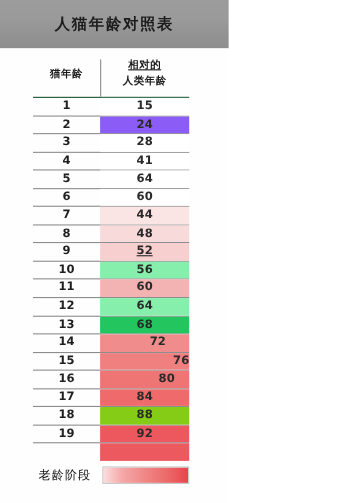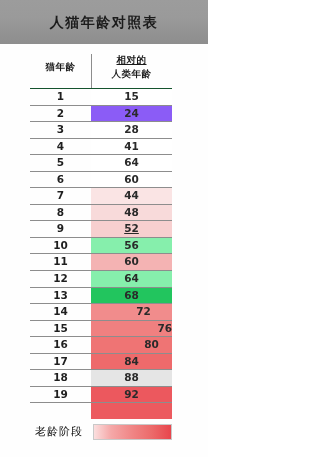--- a/index.html
+++ b/index.html
@@ -249,21 +249,21 @@
         <div class="row">
           <div class="cell cell-cat">16</div>
           <div class="cell cell-human" style="background: rgb(239, 116, 116); padding-left: 40px;">80</div>
         </div>
         <div class="row">
           <div class="cell cell-cat">17</div>
           <div class="cell cell-human" style="background: rgb(238, 106, 107);">84</div>
         </div>
         <div class="row">
           <div class="cell cell-cat">18</div>
-          <div class="cell cell-human" style="background: #e5e5e5;">88</div>
+          <div class="cell cell-human" style="background: #84cc16;">88</div>
         </div>
         <div class="row">
           <div class="cell cell-cat">19</div>
           <div class="cell cell-human" style="background: rgb(236, 88, 94);">92</div>
         </div>
         <div class="tail-block" style="position: relative; left: 61px; background: rgb(236, 90, 95);"></div>
       </div>
 
   </div>
 

